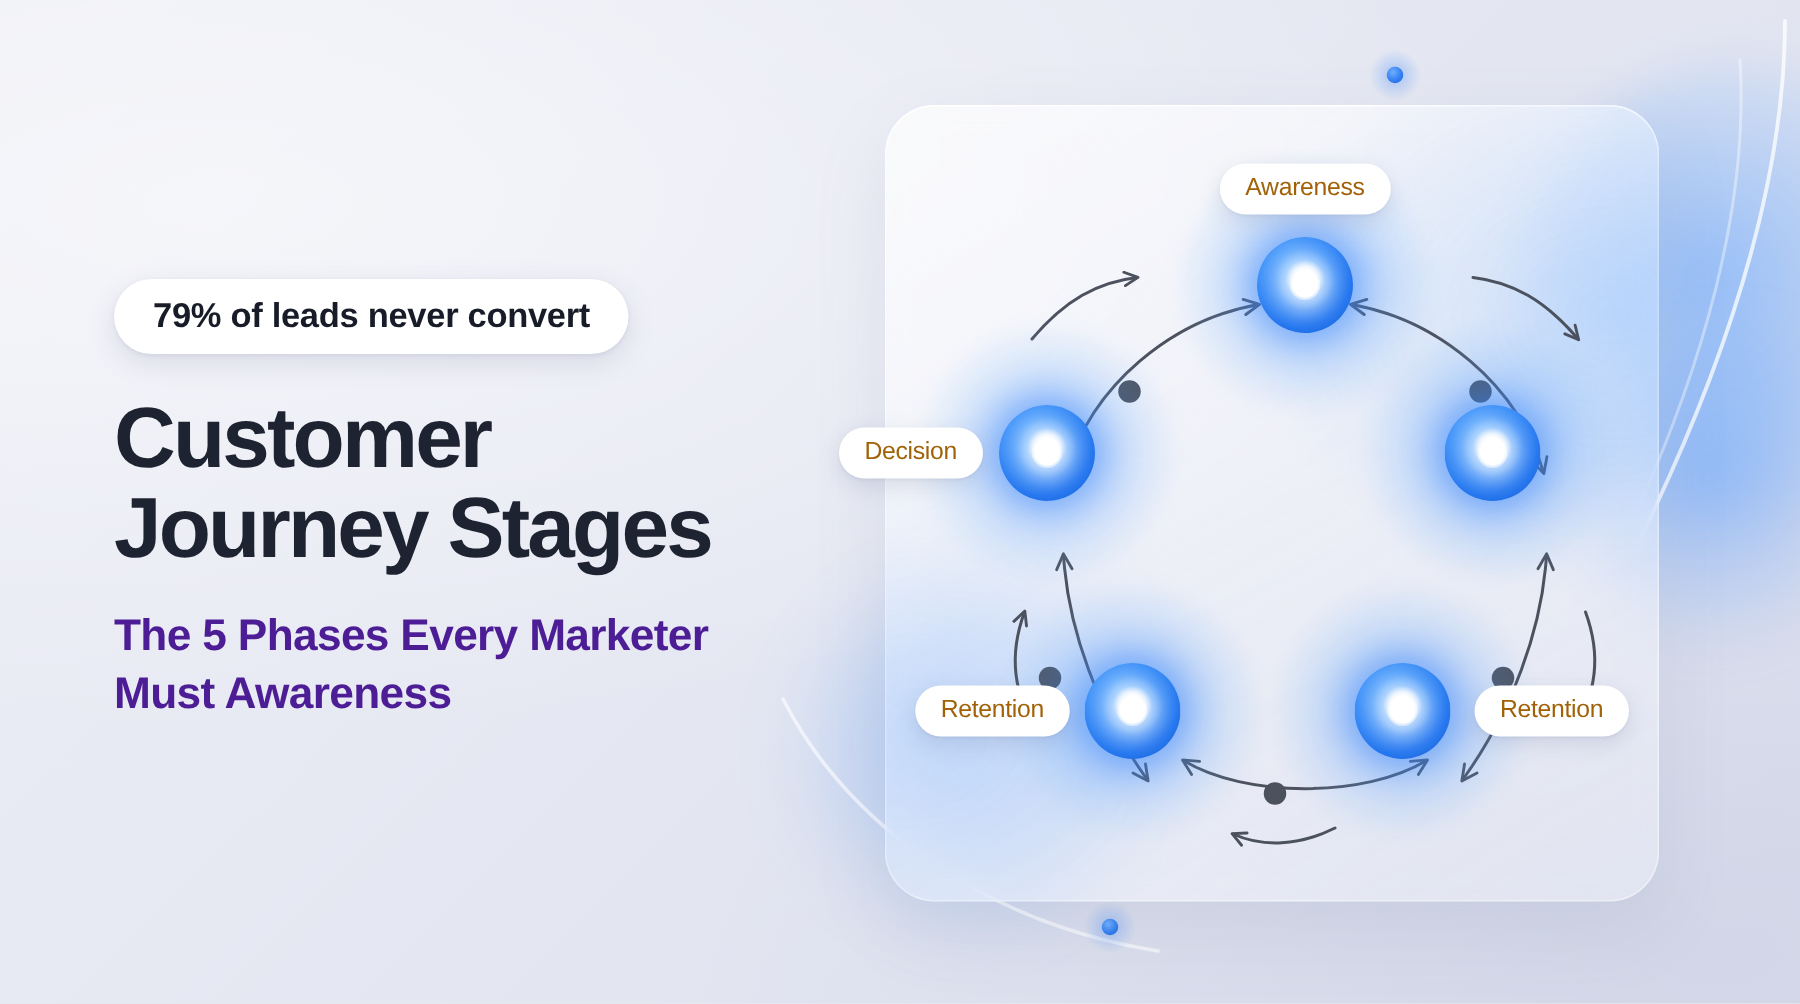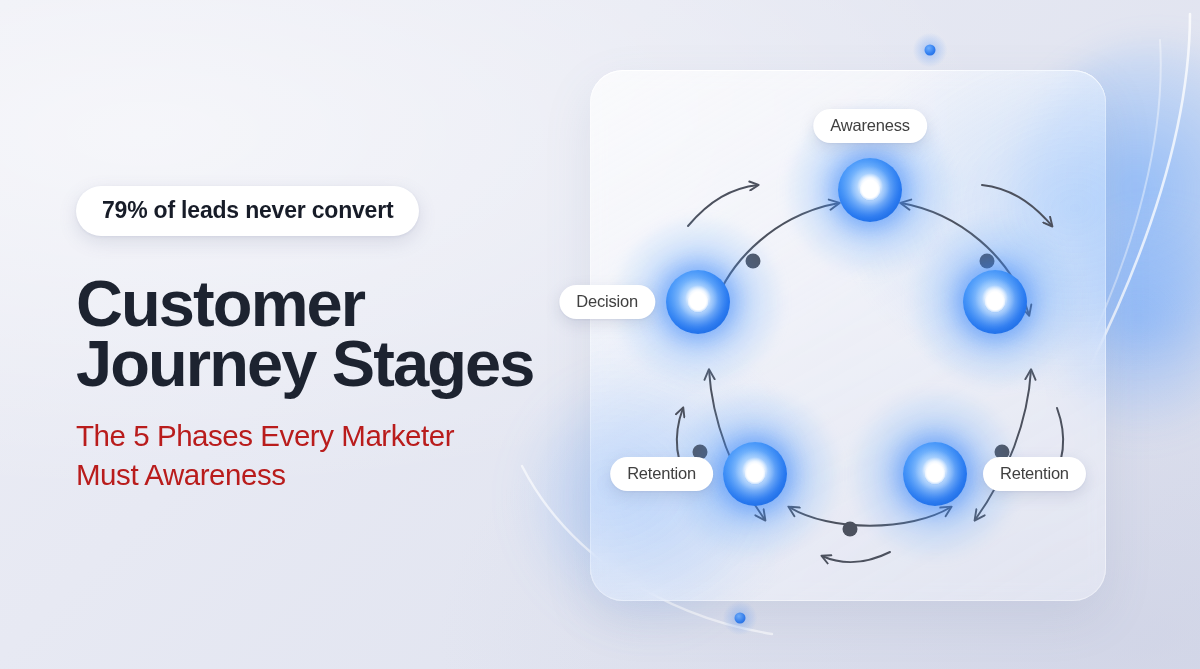--- a/index.html
+++ b/index.html
@@ -68,36 +68,36 @@
     padding:11px 26px 12px 26px;
     font-size:23px;
     font-weight:700;
     letter-spacing:-.2px;
     color:#171c28;
     box-shadow:0 6px 18px rgba(93,102,140,.17), 0 1px 3px rgba(93,102,140,.10);
     white-space:nowrap;
   }
 
   #headline{
-    margin-top:38px;
-    font-size:65px;
+    margin-top:26px;
+    font-size:57px;
     line-height:60px;
     font-weight:700;
     letter-spacing:-1.9px;
     color:#1d2330;
   }
   #headline .ln{ display:block; }
 
   #subhead{
     margin-top:22px;
     font-size:29.5px;
     line-height:39px;
-    font-weight:400;
+    font-weight:700;
     letter-spacing:-.45px;
-    color:#b91c1c;
+    color:#4c1d95;
   }
   #subhead .ln{ display:block; }
 
   
   #glass-card{
     position:absolute; left:590px; top:70px; width:516px; height:531px;
     border-radius:33px;
     background:linear-gradient(150deg, rgba(255,255,255,.70) 0%, rgba(250,251,255,.50) 45%, rgba(244,246,253,.42) 100%);
     box-shadow:
       0 18px 48px rgba(110,120,160,.13),
@@ -146,21 +146,21 @@
   }
 
   .node-label{
     position:absolute;
     background:#ffffff;
     border-radius:999px;
     padding:7px 17px 8px 17px;
     font-size:16.5px;
     font-weight:400;
     letter-spacing:-.2px;
-    color:#404040;
+    color:#a16207;
     white-space:nowrap;
     box-shadow:0 5px 15px rgba(96,107,146,.18), 0 1px 2px rgba(96,107,146,.10);
   }
   .lbl-top{ transform:translate(-50%,-100%); }
   .lbl-right{ transform:translate(0,-50%); }
   .lbl-left{ transform:translate(-100%,-50%); }
 
   .hub-dot{
     position:absolute; width:15px; height:15px; border-radius:50%;
     background:#4c515e; transform:translate(-50%,-50%);

